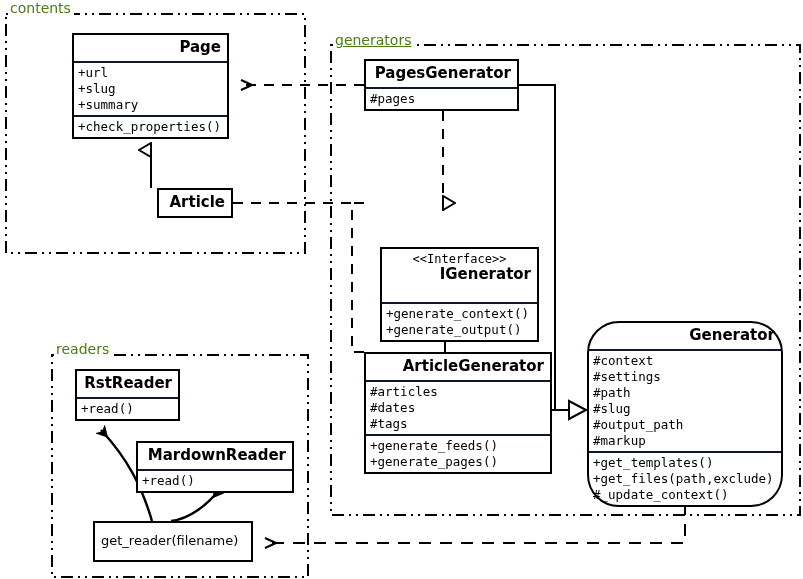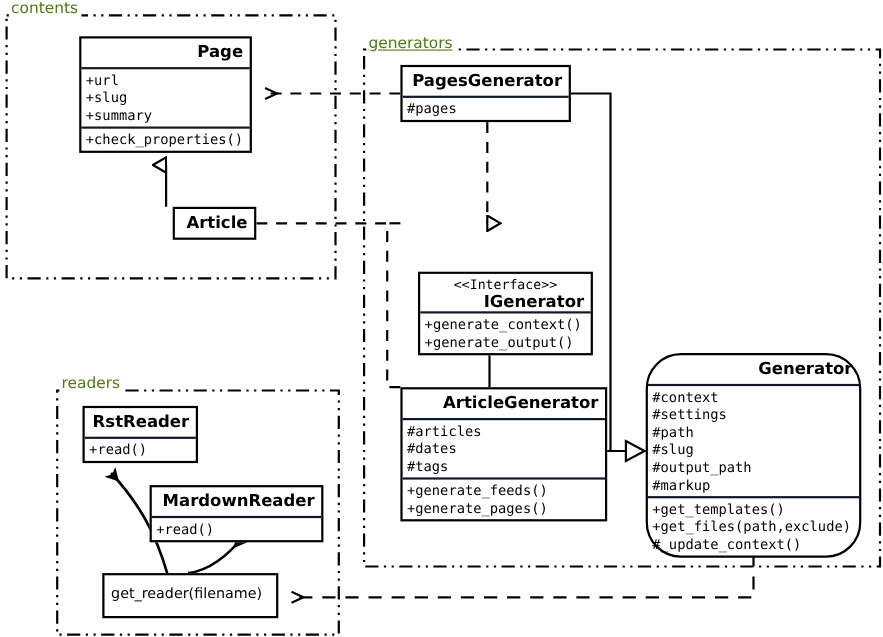--- a/index.html
+++ b/index.html
@@ -58,21 +58,21 @@
   .ustereo {
     font-family: "DejaVu Sans Mono", monospace;
     font-size: 12px;
     text-align: center;
     line-height: 14px;
     padding: 3px 4px 0 4px;
     white-space: nowrap;
   }
   .uname.with-stereo {
     padding-top: 0px;
-    padding-bottom: 0;
+    padding-bottom: 19px;
   }
   .umembers {
     font-family: "DejaVu Sans Mono", monospace;
     font-size: 12.5px;
     line-height: 16px;
     padding: 2px 3px 2px 4px;
   }
   .umembers div {
     white-space: nowrap;
   }

